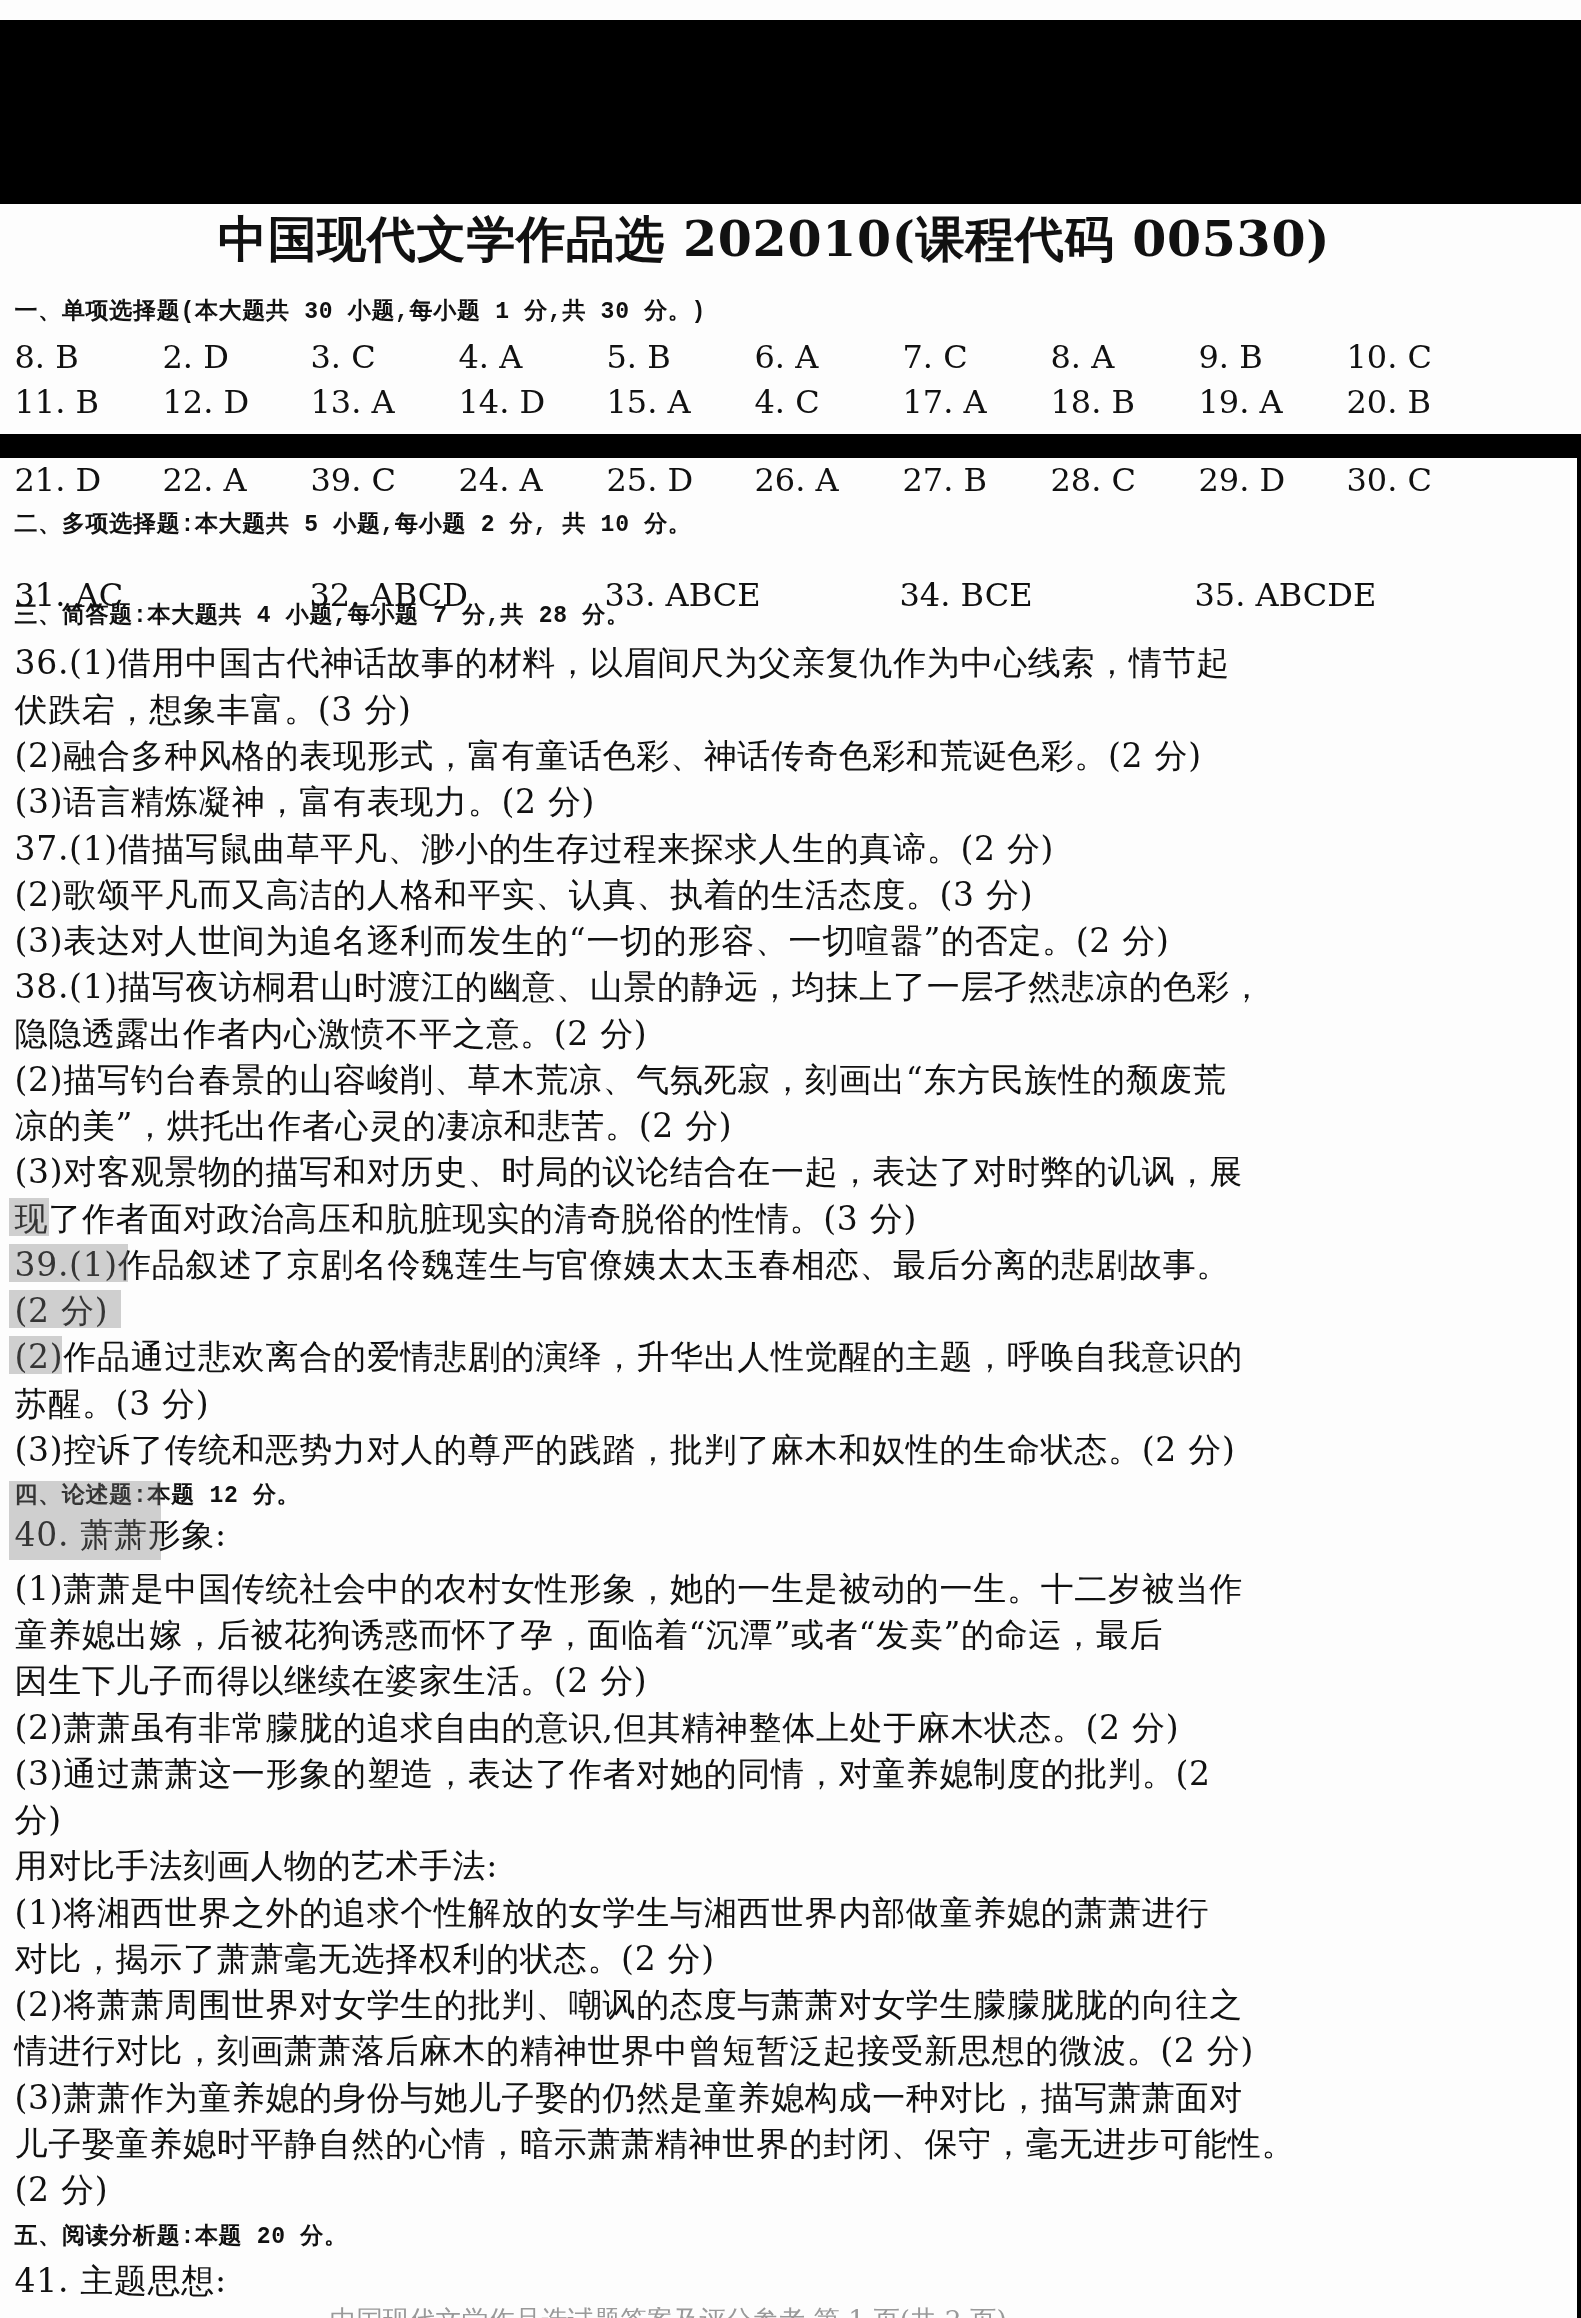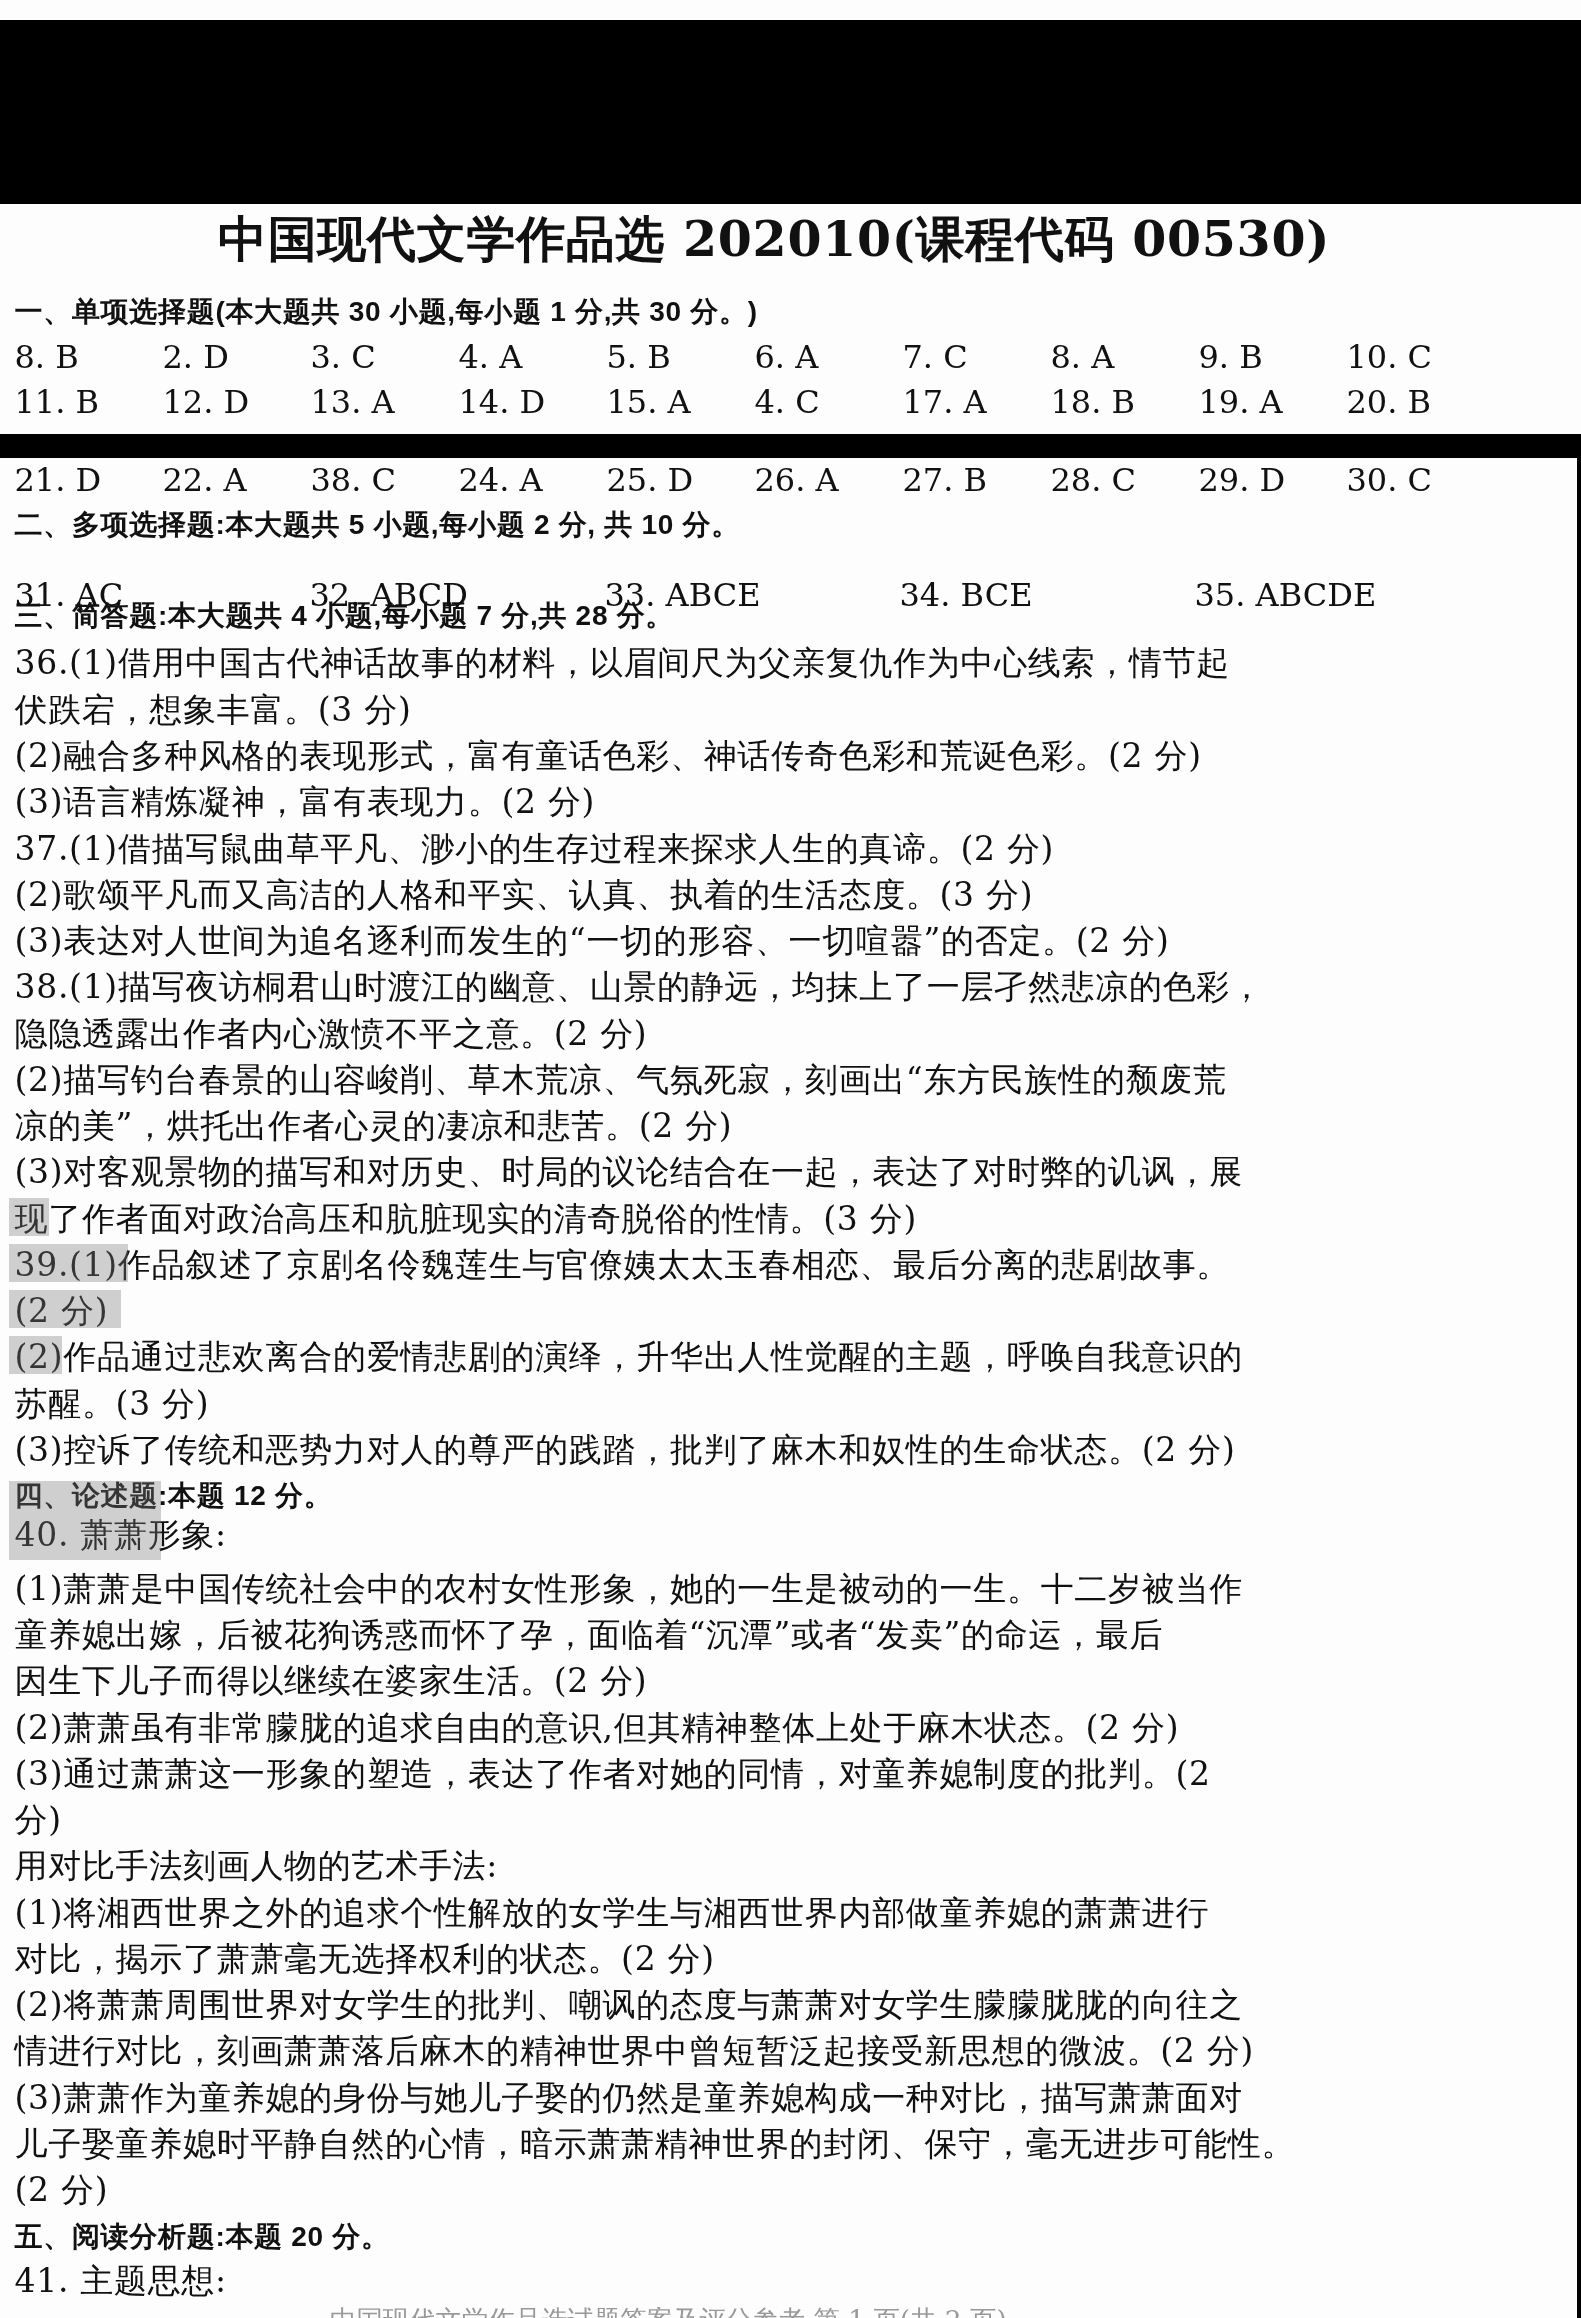--- a/index.html
+++ b/index.html
@@ -3,21 +3,21 @@
 <meta charset="utf-8">
 <style>
   html, body { margin:0; padding:0; }
   body { width:1582px; height:2319px; position:relative; background:#fdfdfd; overflow:hidden;
          font-family:"DejaVu Serif","Liberation Serif",serif; color:#111; }
   .bar-top { position:absolute; left:0; top:20px; width:1582px; height:184px; background:#000; }
   .bar-mid { position:absolute; left:0; top:434px; width:1582px; height:24px; background:#000; }
   .bar-right { position:absolute; left:1577px; top:458px; width:4.6px; height:1861px; background:#000; }
   .line { position:absolute; left:14.5px; white-space:nowrap; font-size:33px; line-height:42px; letter-spacing:0.7px; }
   .title { position:absolute; left:0; width:1548px; top:210px; text-align:center; font-size:49px; line-height:59px; font-weight:bold; letter-spacing:0.7px; }
-  .h { font-weight:bold; font-family:Liberation Sans, sans-serif; font-size:28px; }
+  .h { font-weight:bold; font-family:Liberation Mono, monospace; font-size:23px; }
   .grid { position:absolute; left:14.5px; display:flex; font-size:32px; line-height:40px; }
   .grid span { display:inline-block; }
   .mc span { width:148px; }
   .multi span { width:295px;margin-top:24px; }
   .smudge { position:absolute; background:rgba(120,120,120,0.35); }
   .footer { position:absolute; left:330px; top:2307px; font-size:26.4px; color:#999; white-space:nowrap; height:12px; overflow:hidden; line-height:26.4px; }
 </style>
 </head>
 <body>
 
@@ -48,21 +48,21 @@
   <span>15. A</span>
   <span>4. C</span>
   <span>17. A</span>
   <span>18. B</span>
   <span>19. A</span>
   <span>20. B</span>
 </div>
 <div class="grid mc" style="top:460px">
   <span>21. D</span>
   <span>22. A</span>
-  <span>38. C</span>
+  <span>39. C</span>
   <span>24. A</span>
   <span>25. D</span>
   <span>26. A</span>
   <span>27. B</span>
   <span>28. C</span>
   <span>29. D</span>
   <span>30. C</span>
 </div>
 
 <div class="line h" style="top:504px">二、多项选择题:本大题共 5 小题,每小题 2 分, 共 10 分。</div>

